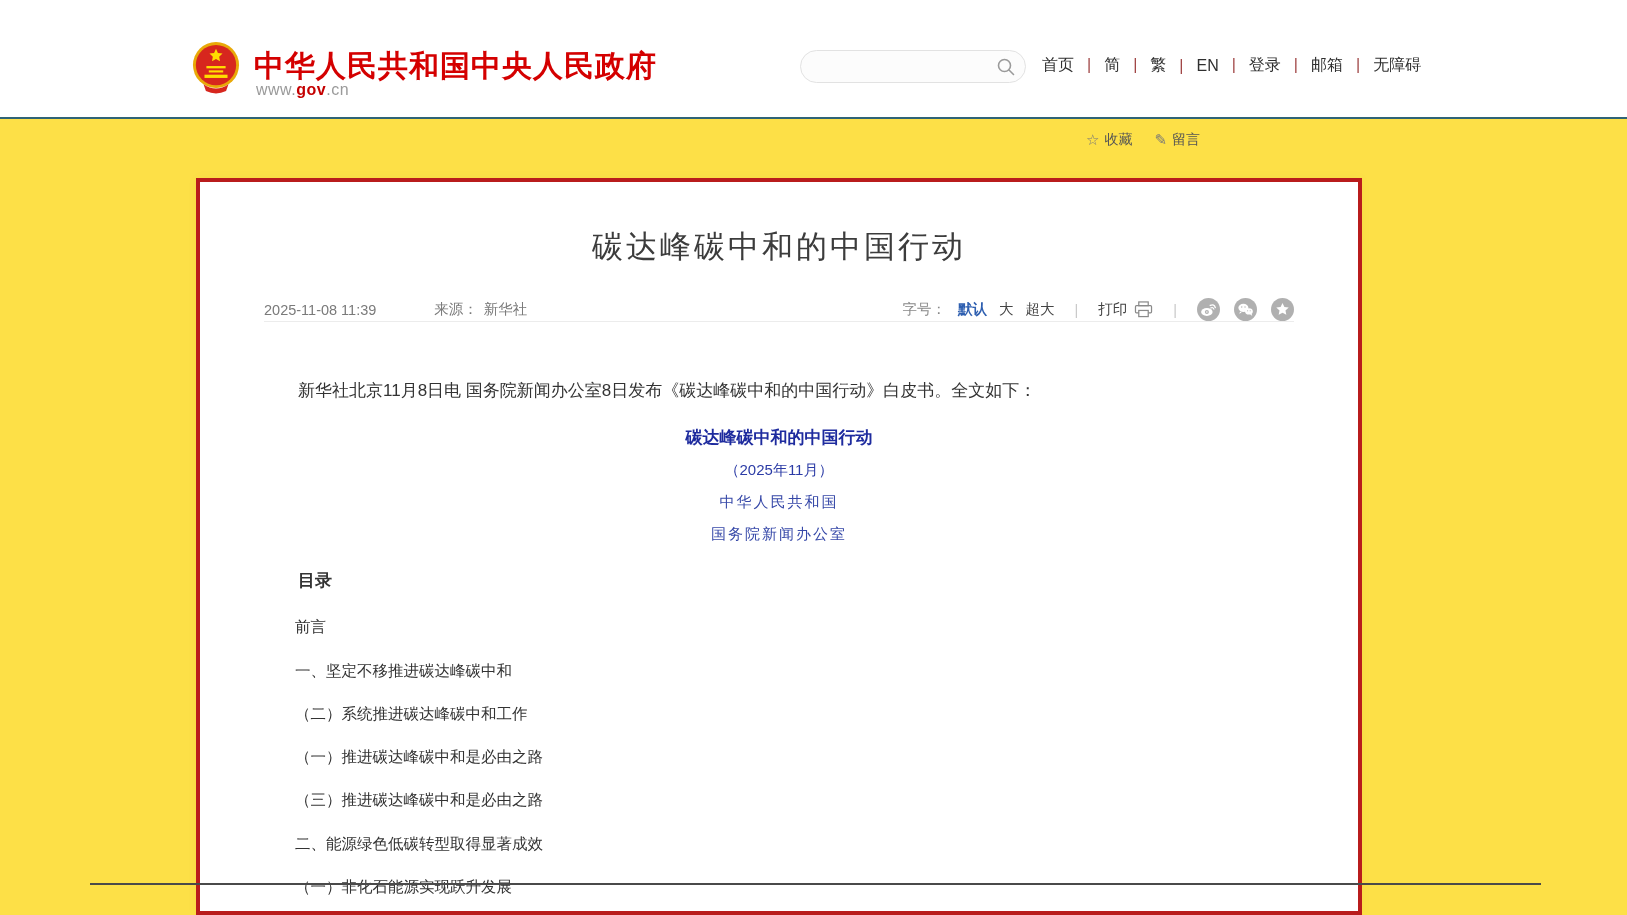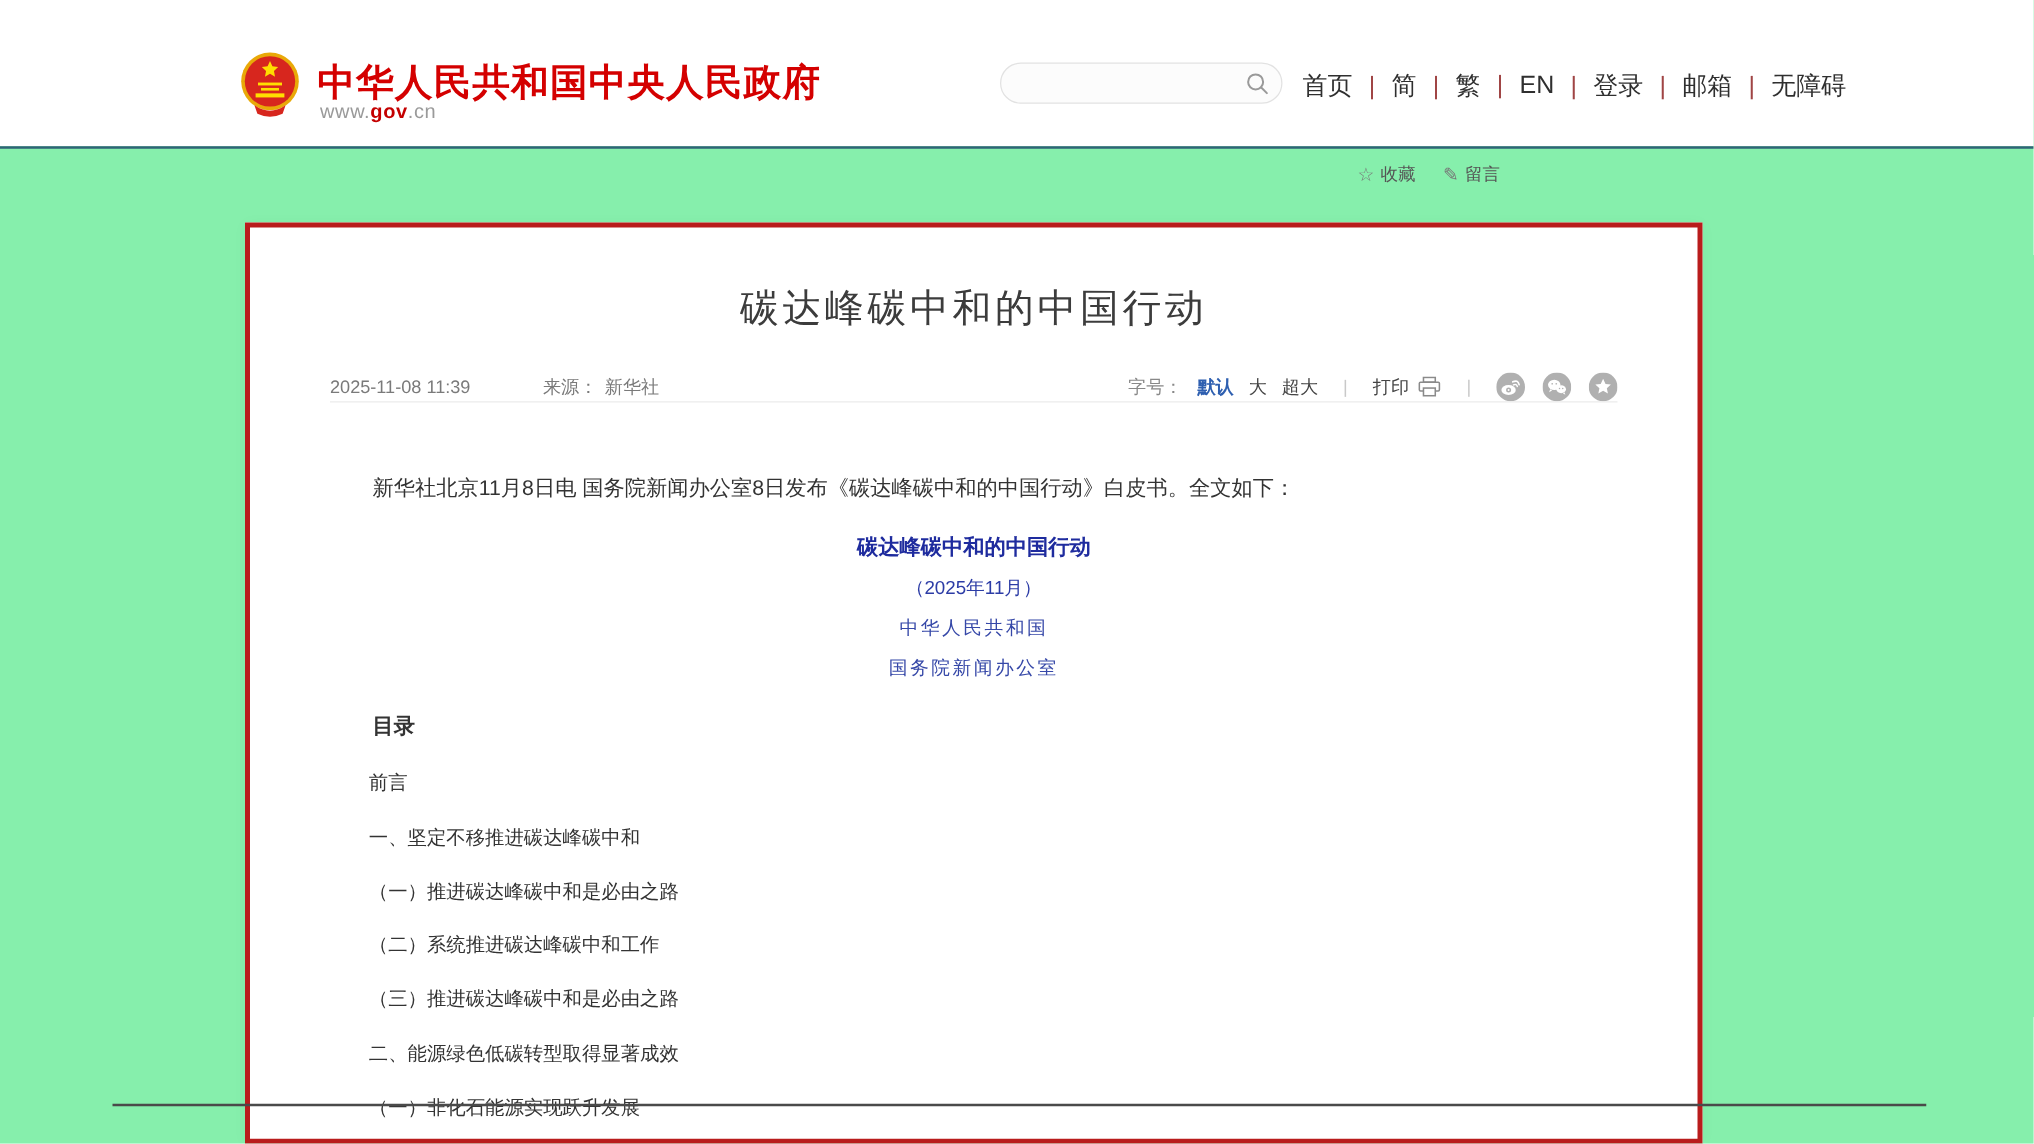--- a/index.html
+++ b/index.html
@@ -1,34 +1,34 @@
 <!DOCTYPE html>
 <html><head>
 <meta charset="utf-8">
 <style>
   html,body{margin:0;padding:0;background:#fff;}
-  #screen{position:relative;width:1627px;height:915px;background:#86efac;overflow:hidden;
+  #screen{position:relative;width:1627px;height:915px;background:#fde047;overflow:hidden;
           font-family:"Liberation Sans",sans-serif;color:#333;}
 
   
   .site-header{position:absolute;top:0;left:0;width:100%;height:117px;background:#fff;}
   .emblem{position:absolute;left:192px;top:40px;width:48px;height:54px;}
   .site-title{position:absolute;left:254px;top:46px;font-size:30px;font-weight:bold;
               color:#d40000;letter-spacing:1px;white-space:nowrap;cursor:pointer;}
   .site-url{position:absolute;left:256px;top:81px;font-size:16px;color:#9a9a9a;letter-spacing:.5px;}
   .site-url .gov{color:#c40000;font-weight:bold;}
 
   .search-box{position:absolute;left:800px;top:50px;width:226px;height:33px;background:#fcfcfc;
               border:1px solid #e2e2e2;border-radius:17px;box-sizing:border-box;}
   .search-box input{position:absolute;left:14px;top:3px;width:170px;height:25px;border:none;
               outline:none;background:transparent;font-size:14px;color:#333;}
   .search-glass{position:absolute;right:9px;top:6px;width:20px;height:20px;cursor:pointer;}
 
   .top-nav{position:absolute;left:1042px;top:55px;display:flex;align-items:center;
-           font-size:20px;color:#2f2f2f;white-space:nowrap;}
+           font-size:16px;color:#2f2f2f;white-space:nowrap;}
   .nav-item{cursor:pointer;}
   .nav-item + .nav-item::before{content:"|";color:#a04545;margin:0 13px;font-weight:300;}
 
   .top-divider{position:absolute;top:117px;left:0;width:100%;height:2px;background:#2f6476;}
 
   
   .page-actions{position:absolute;top:131px;left:1086px;display:flex;gap:22px;align-items:center;
                 font-size:14px;color:#555;}
   .page-action{display:flex;align-items:center;gap:5px;cursor:pointer;}
   .page-action .glyph{font-size:15px;color:#777;}
@@ -186,21 +186,21 @@
 
     <div class="doc-title">碳达峰碳中和的中国行动</div>
     <div class="doc-date">（2025年11月）</div>
     <div class="doc-org">中华人民共和国</div>
     <div class="doc-org">国务院新闻办公室</div>
 
     <div class="toc-heading">目录</div>
 
     <p class="toc-item">前言</p>
     <p class="toc-item">一、坚定不移推进碳达峰碳中和</p>
+    <p class="toc-item">（二）系统推进碳达峰碳中和工作</p>
     <p class="toc-item">（一）推进碳达峰碳中和是必由之路</p>
-    <p class="toc-item">（二）系统推进碳达峰碳中和工作</p>
     <p class="toc-item">（三）推进碳达峰碳中和是必由之路</p>
     <p class="toc-item">二、能源绿色低碳转型取得显著成效</p>
     <p class="toc-item">（一）非化石能源实现跃升发展</p>
   </div>
 
   <div class="screen-edge"></div>
 </div>
 
 </body></html>

